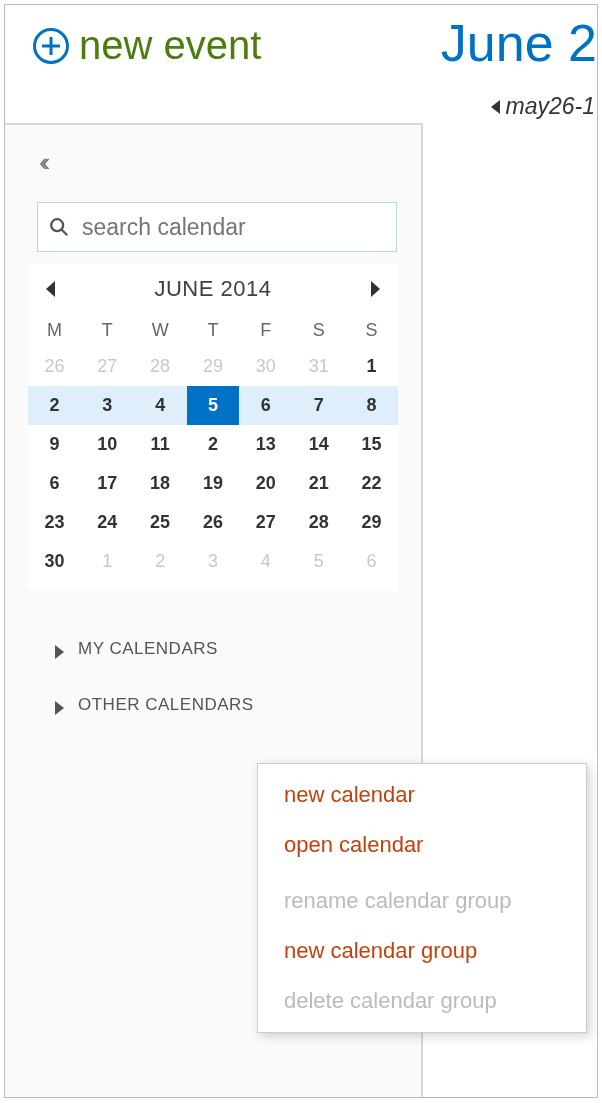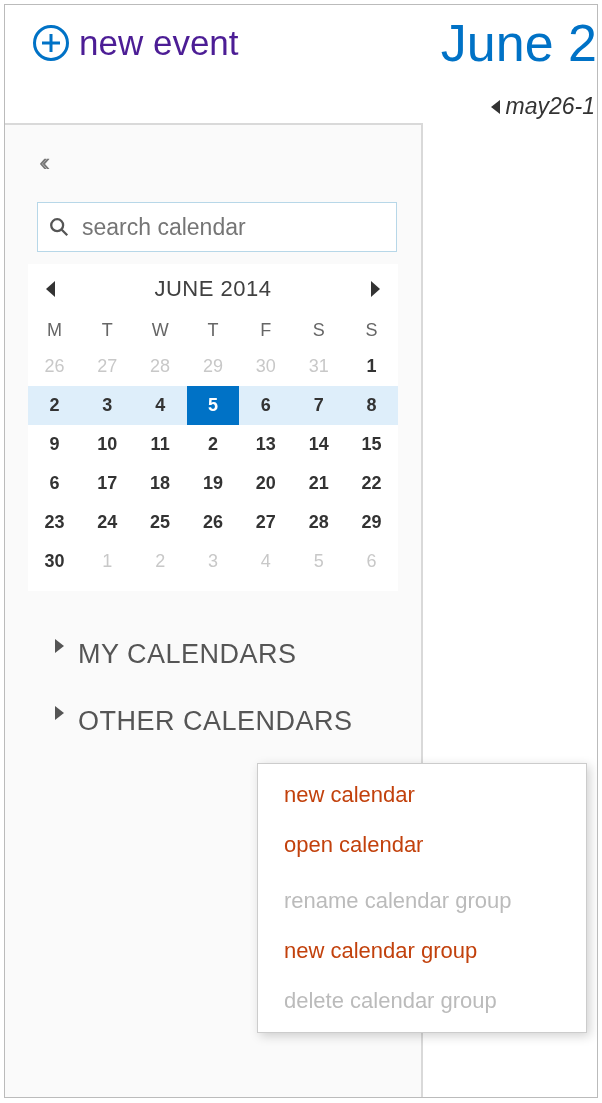--- a/index.html
+++ b/index.html
@@ -24,22 +24,22 @@
   
   .header {
     display: flex;
     align-items: center;
     padding: 18px 28px 0 28px;
   }
   .new-event {
     display: flex;
     align-items: center;
     gap: 10px;
-    color: #4c1d95;
-    font-size: 35px;
+    color: #4d7c0f;
+    font-size: 40px;
     font-weight: 300;
     cursor: pointer;
   }
   .plus-circle {
     width: 36px; height: 36px;
     border: 3px solid #0072c6;
     border-radius: 50%;
     position: relative;
   }
   .plus-circle::before, .plus-circle::after {
@@ -158,22 +158,22 @@
   .mc-day {
     font-size:18px; font-weight:600; color:#333;
     padding: 9px 0;
     cursor:pointer;
   }
   .mc-day.muted { color:#c8c8c8; font-weight:400; }
   .mc-day.wk { background:#deeefa; }
   .mc-day.sel { background:#0072c6; color:#fff; }
   .groups { margin-top: 30px; }
   .group {
-    display:flex; align-items:flex-start; gap:14px;
-    font-size: 27px; color:#555; letter-spacing:0.5px; font-weight:400;
+    display:flex; align-items:flex-end; gap:14px;
+    font-size: 17px; color:#555; letter-spacing:0.5px; font-weight:400;
     padding: 18px 0 18px 50px;
     cursor:pointer;
   }
   .group .tri {
     width:0;height:0;
     border-top:7px solid transparent;
     border-bottom:7px solid transparent;
     border-left:9px solid #555;
   }
   

